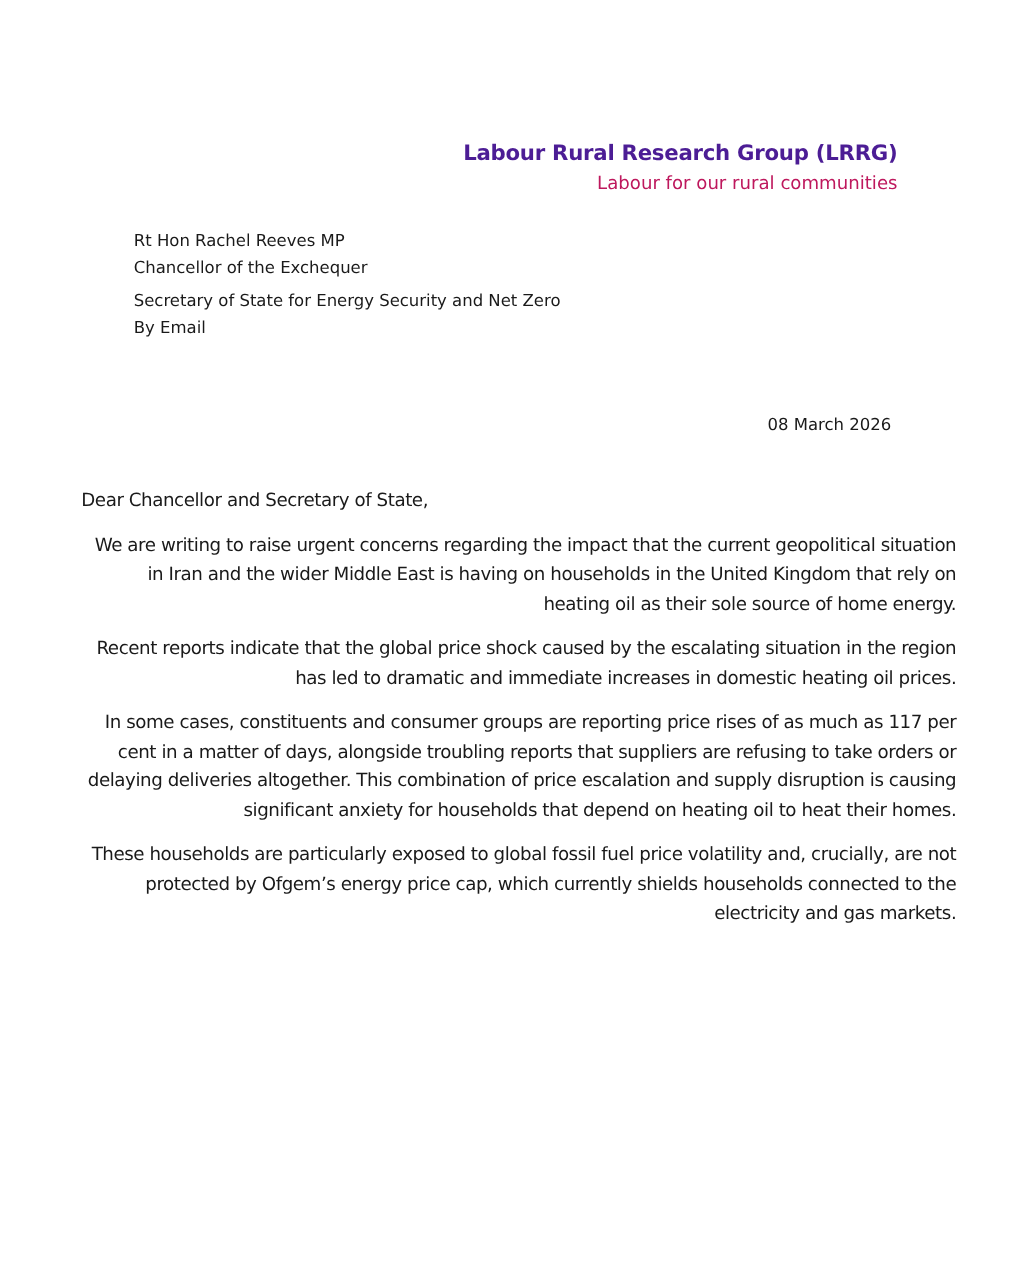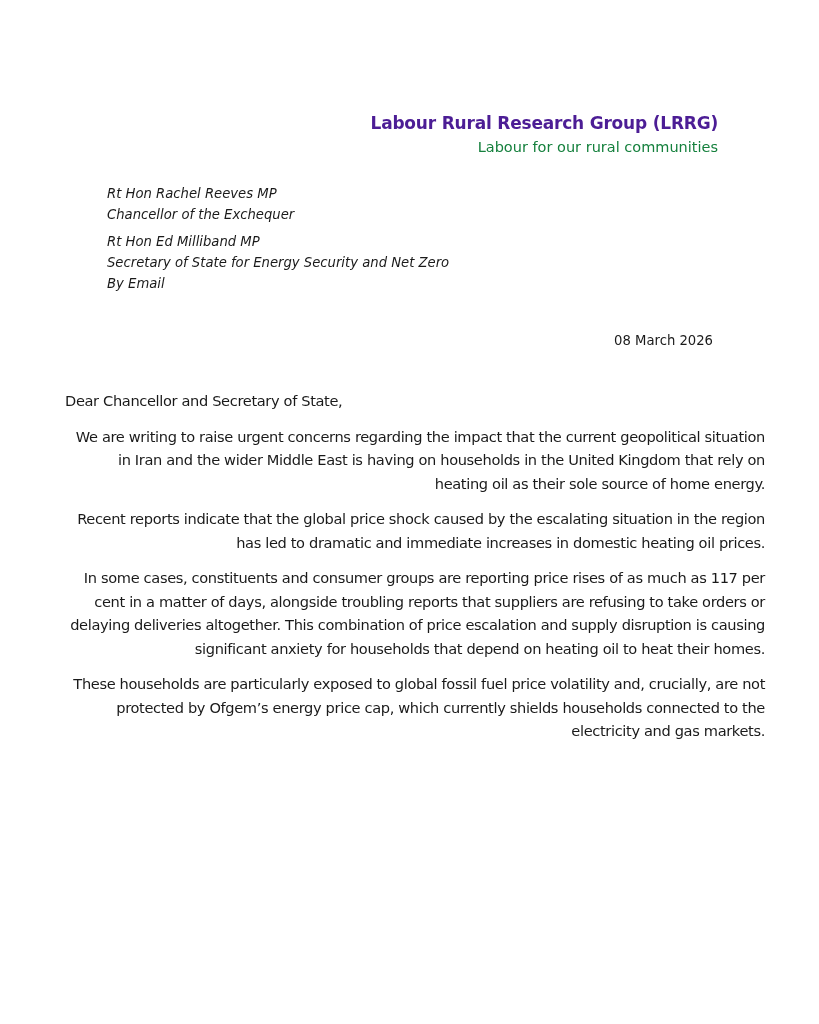--- a/index.html
+++ b/index.html
@@ -26,36 +26,35 @@
     font-weight: bold;
     font-size: 17px;
     color: #4c1d95;
     letter-spacing: -0.2px;
     line-height: 26px;
     white-space: nowrap;
   }
   .tagline {
     font-family: "DejaVu Sans", sans-serif;
     font-size: 14.5px;
-    color: #15803d;
+    color: #be185d;
     line-height: 22px;
     white-space: nowrap;
   }
   .recipients {
     position: absolute;
     left: 107px;
     top: 183px;
     font-family: "DejaVu Sans", sans-serif;
     font-size: 13.2px;
     line-height: 21px;
     color: #1a1a1a;
   }
   .recipient {
     margin-bottom: 6px;
-    font-style: italic;
   }
   .recipient div {
     white-space: nowrap;
   }
   .date {
     position: absolute;
     right: 106px;
     top: 331px;
     font-family: "DejaVu Sans", sans-serif;
     font-size: 13.2px;
@@ -94,21 +93,20 @@
   <div class="org-name">Labour Rural Research Group (LRRG)</div>
   <div class="tagline">Labour for our rural communities</div>
 </div>
 
 <div class="recipients">
   <div class="recipient">
     <div>Rt Hon Rachel Reeves MP</div>
     <div>Chancellor of the Exchequer</div>
   </div>
   <div class="recipient">
-    <div>Rt Hon Ed Milliband MP</div>
     <div>Secretary of State for Energy Security and Net Zero</div>
     <div>By Email</div>
   </div>
 </div>
 
 <div class="date">08 March 2026</div>
 
 <div class="body">
   <div class="salutation">Dear Chancellor and Secretary of State,</div>
   <p>We are writing to raise urgent concerns regarding the impact that the current geopolitical situation in Iran and the wider Middle East is having on households in the United Kingdom that rely on heating oil as their sole source of home energy.</p>

